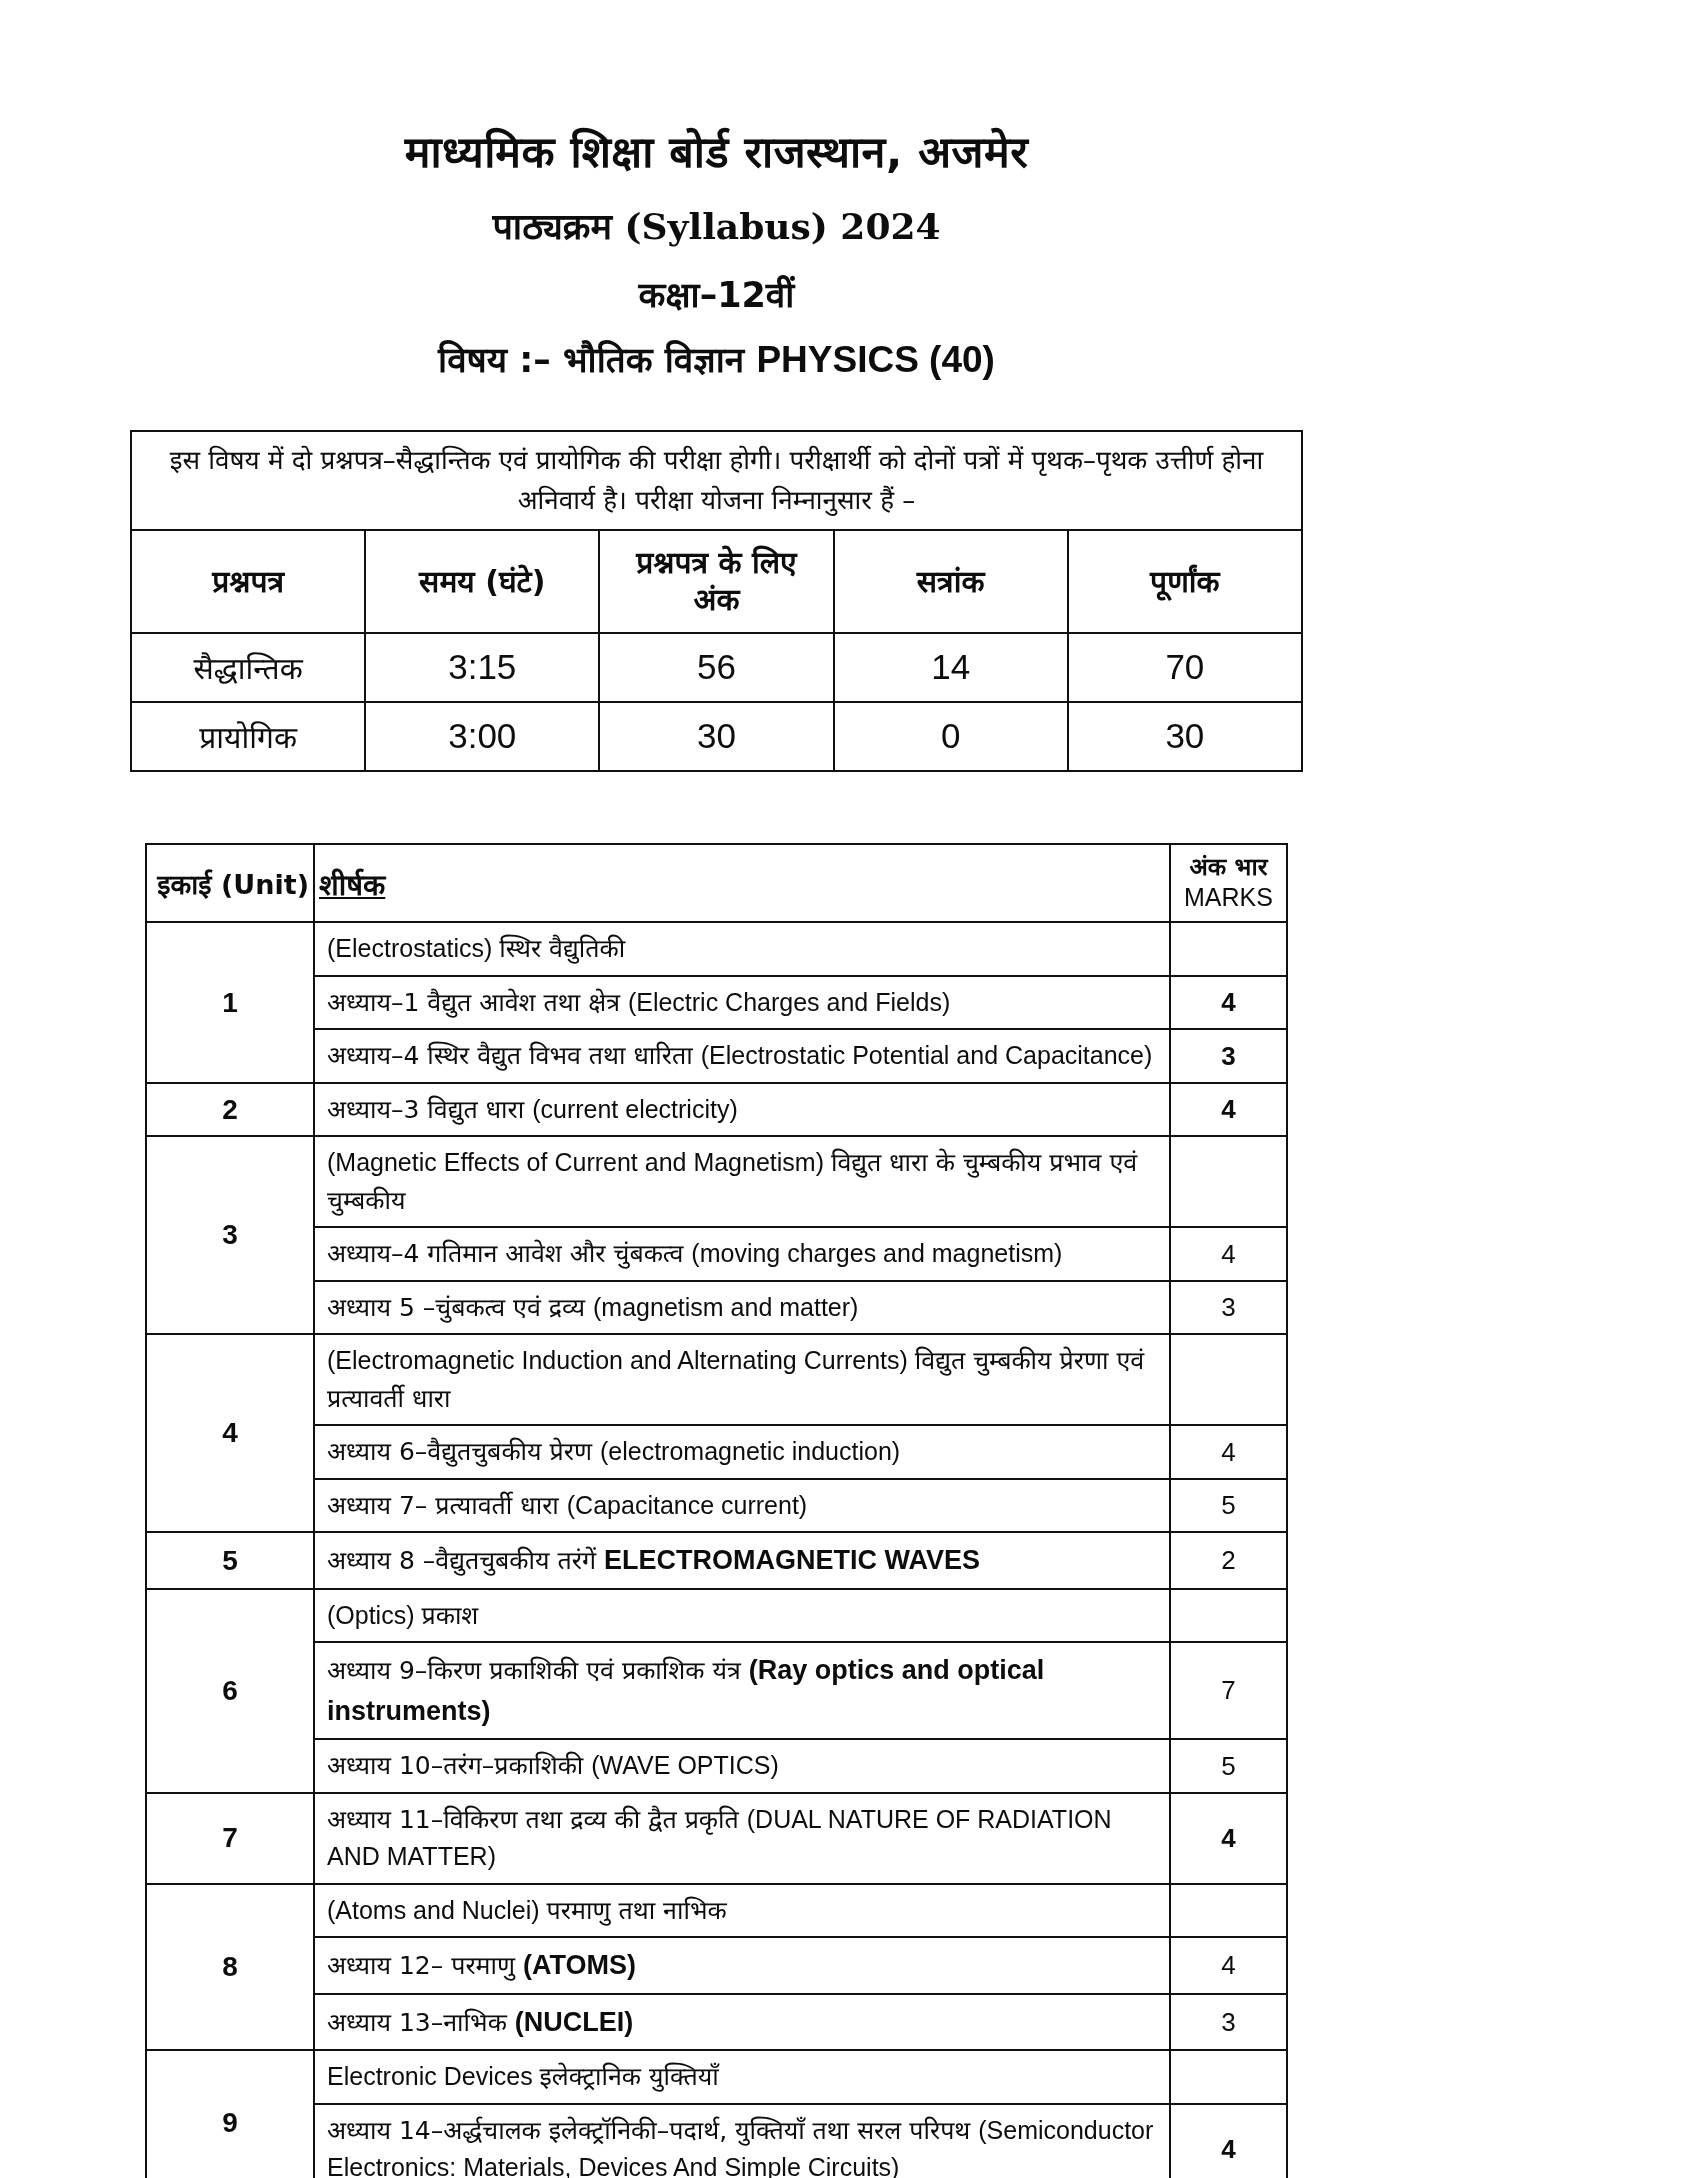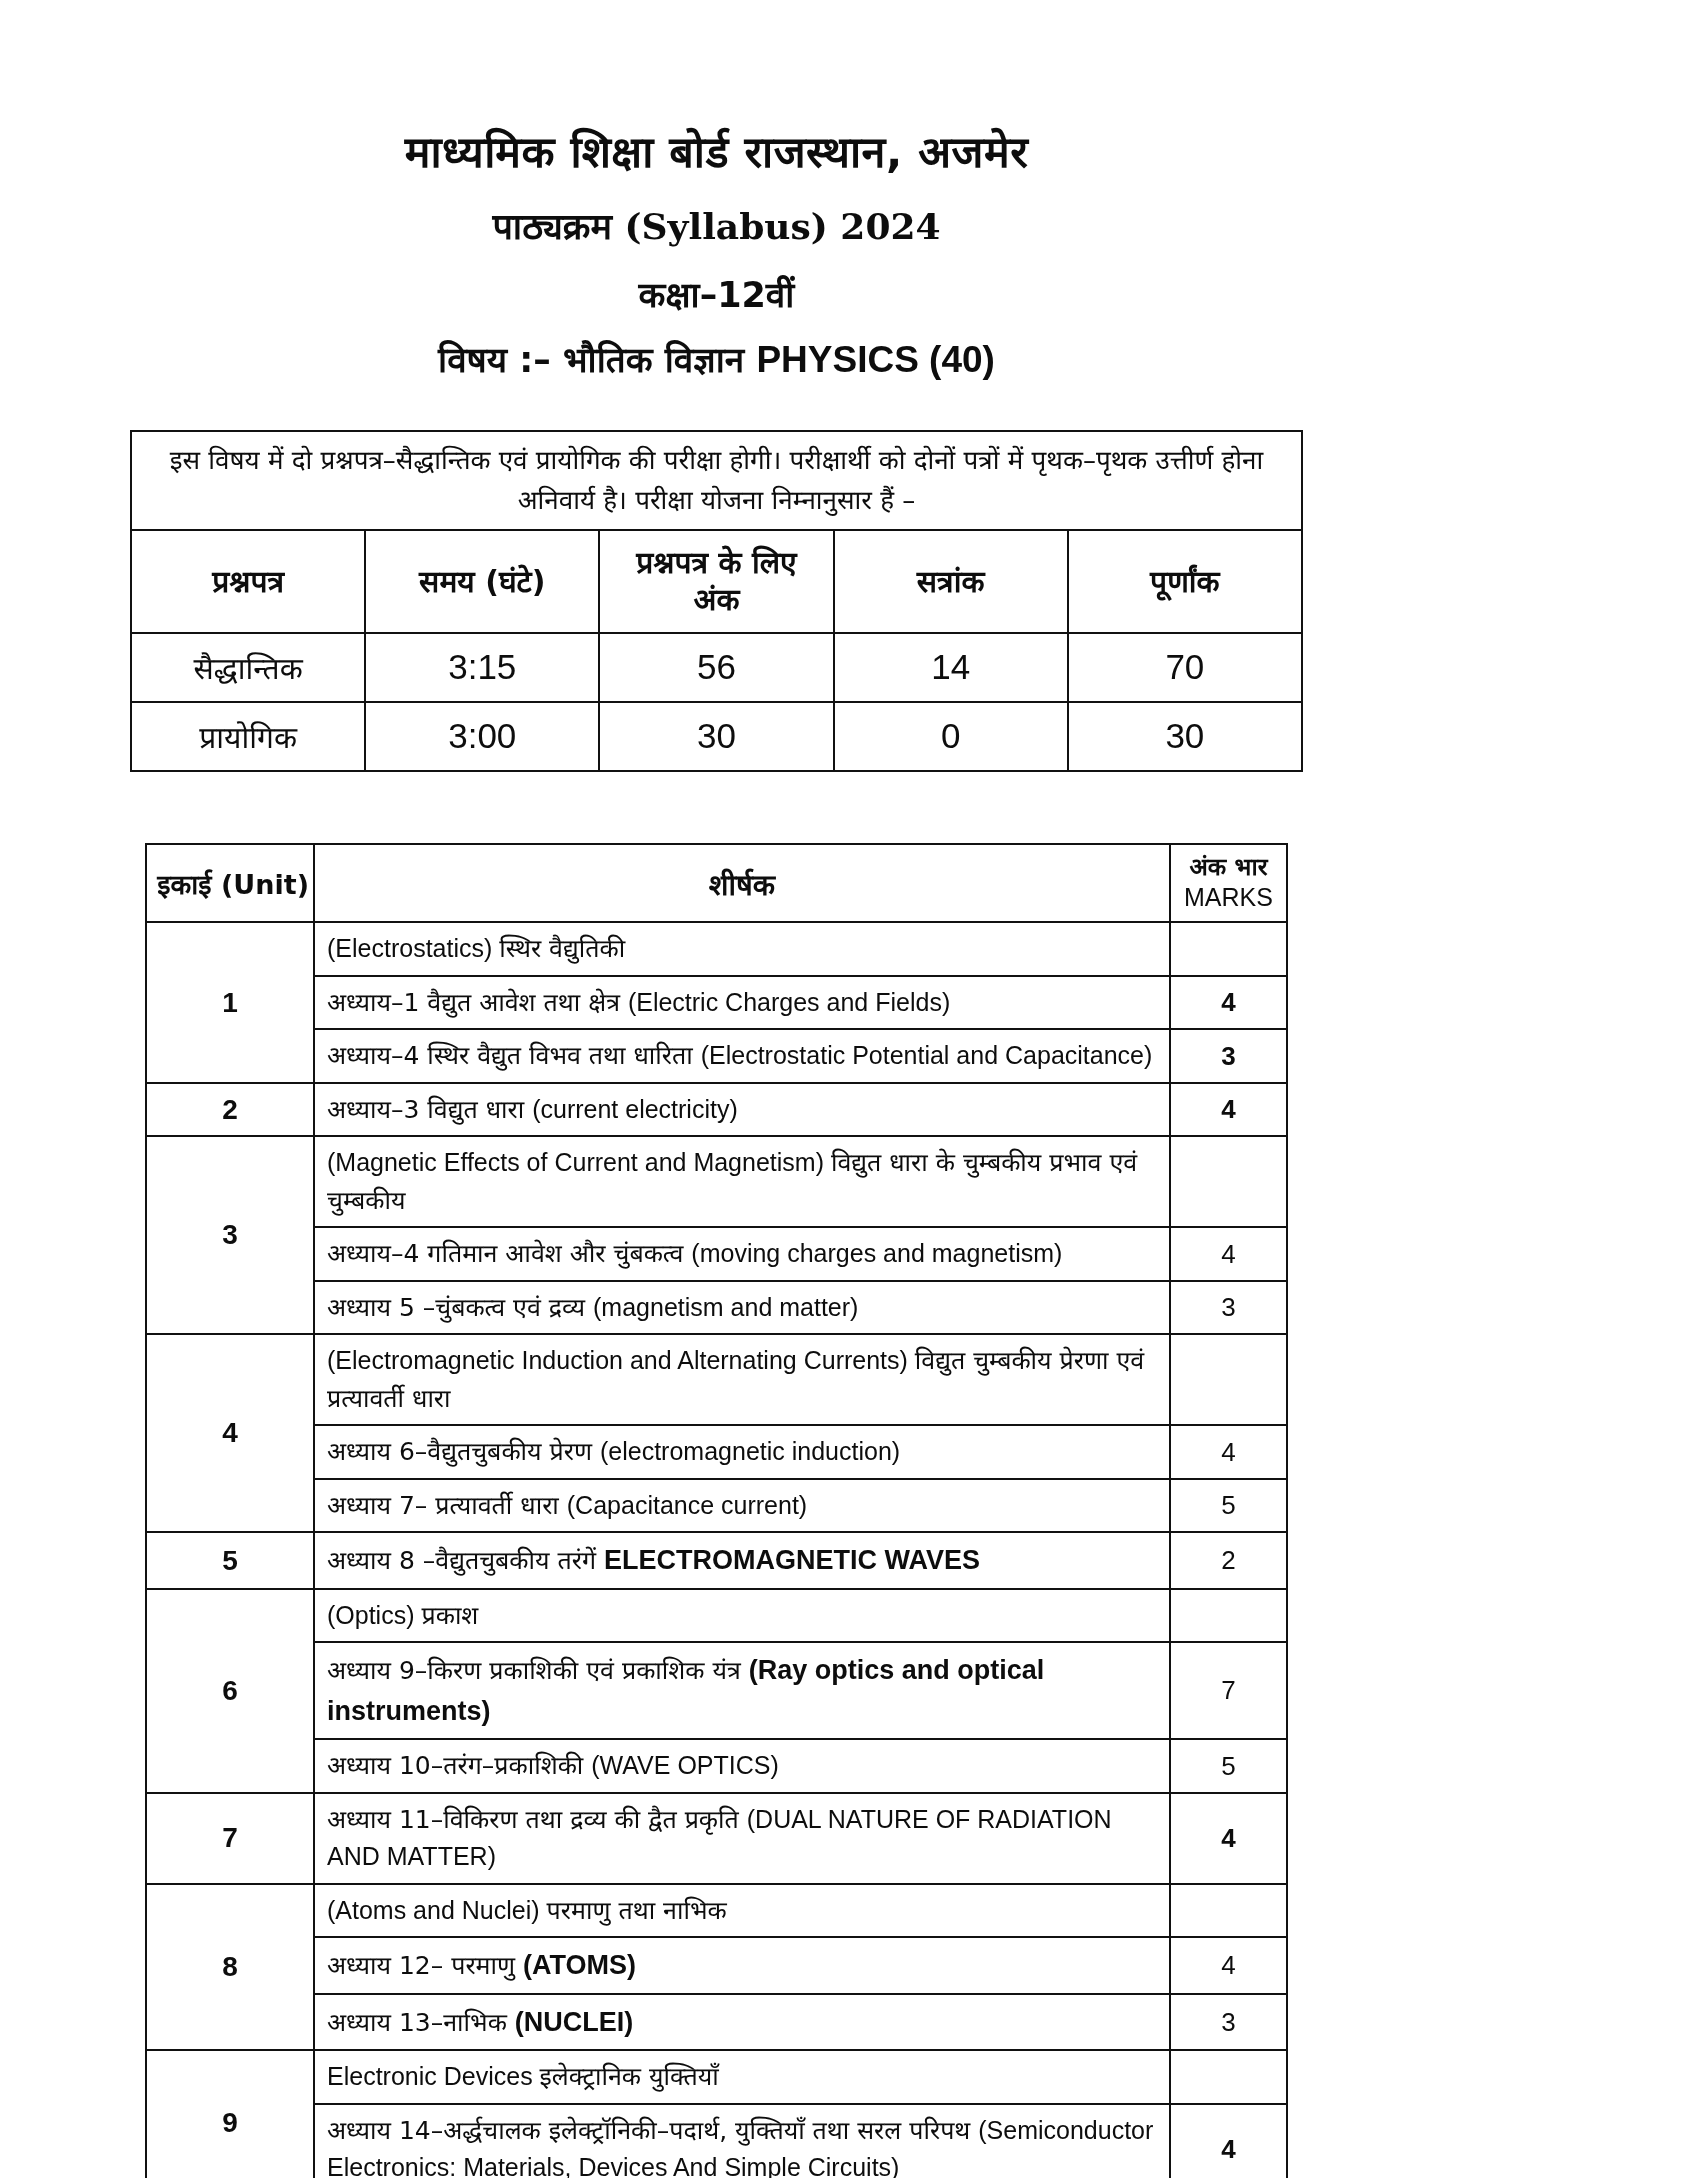--- a/index.html
+++ b/index.html
@@ -123,25 +123,26 @@
   .col-marks { width: 117px; }
 
   td.sh-unit {
     text-align: right;
     font-size: 27px;
     font-weight: 700;
     padding: 10px 4px;
     font-family: "DejaVu Sans", sans-serif;
   }
   td.sh-title {
-    text-align: center;
+    text-align: left;
     font-size: 29px;
     font-weight: 700;
     padding: 10px 4px;
     font-family: "DejaVu Sans", sans-serif;
+    text-decoration: underline;
   }
   td.sh-marks {
     text-align: center;
     font-size: 24px;
     font-weight: 700;
     line-height: 1.22;
     padding: 8px 2px;
     font-family: "DejaVu Sans", sans-serif;
   }
   td.sh-marks .en {

